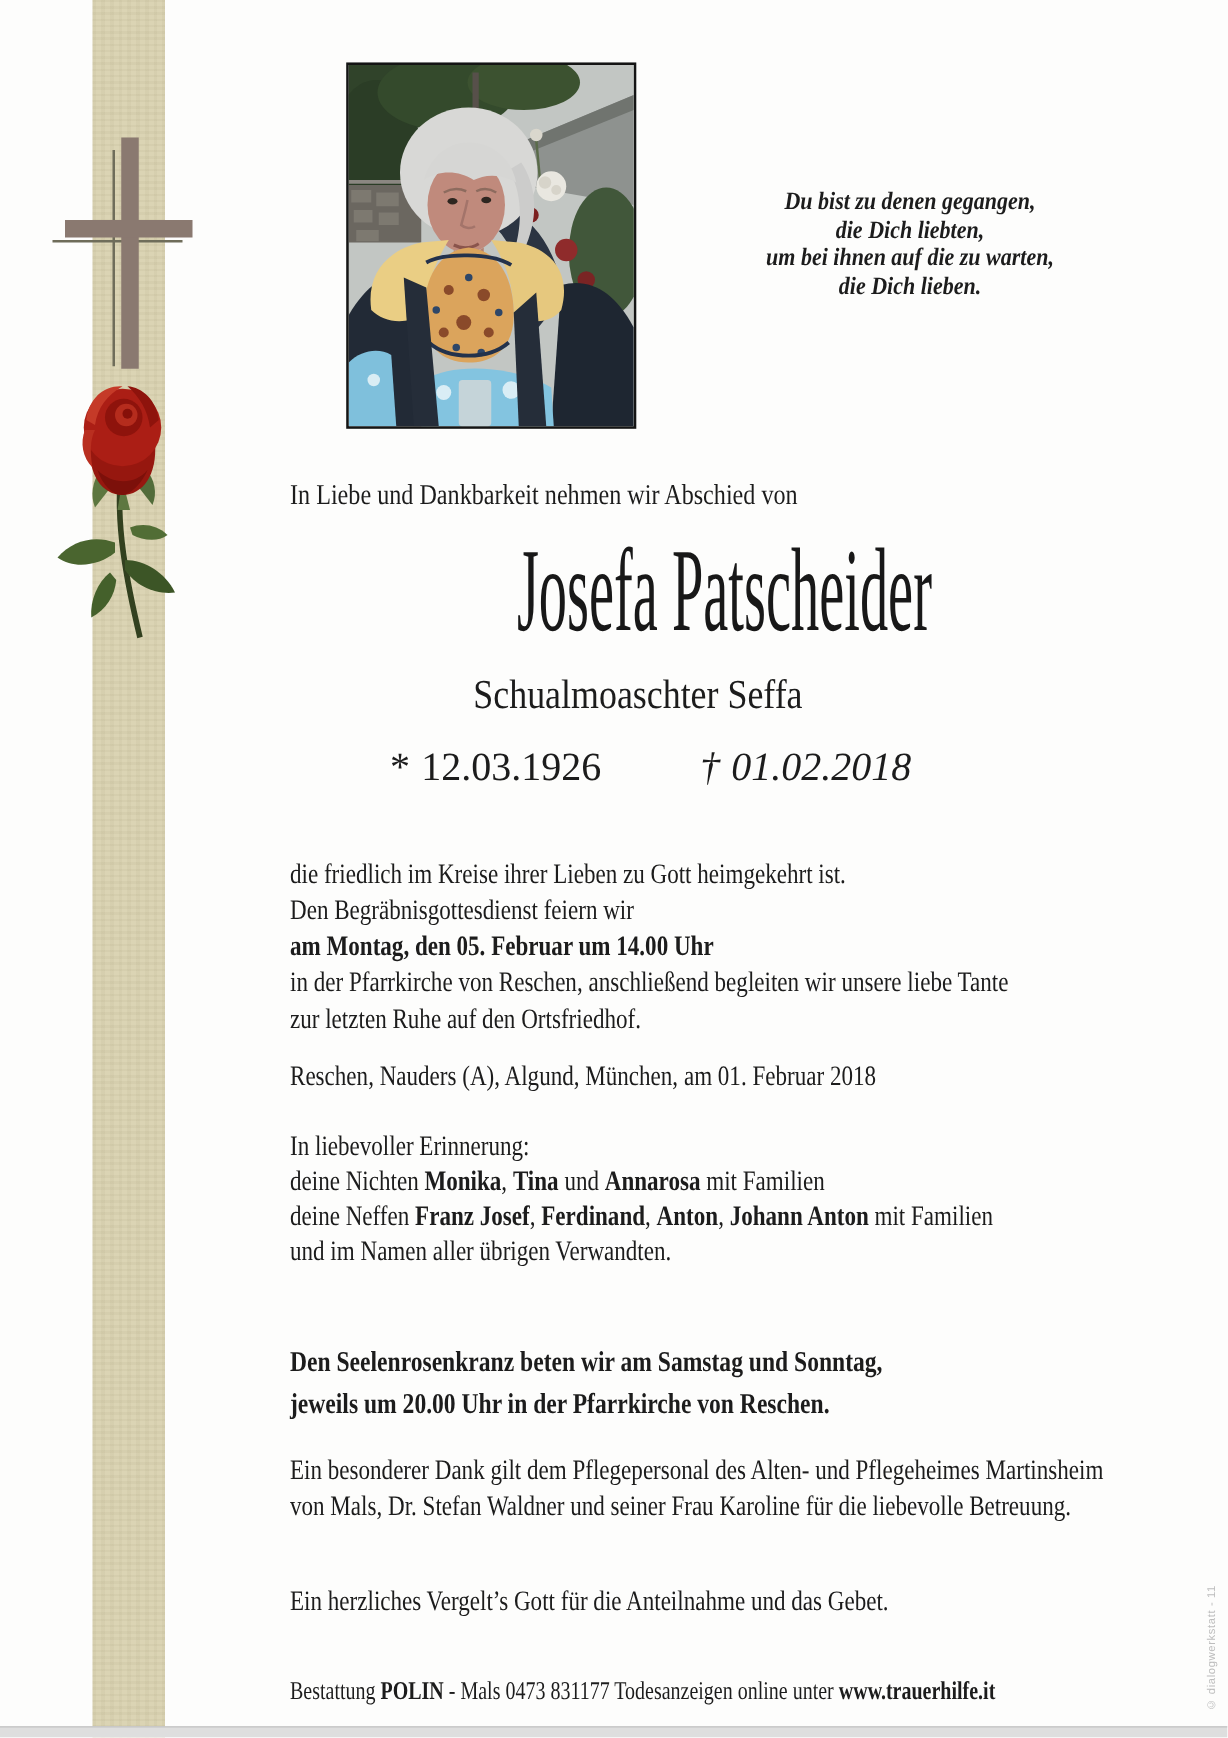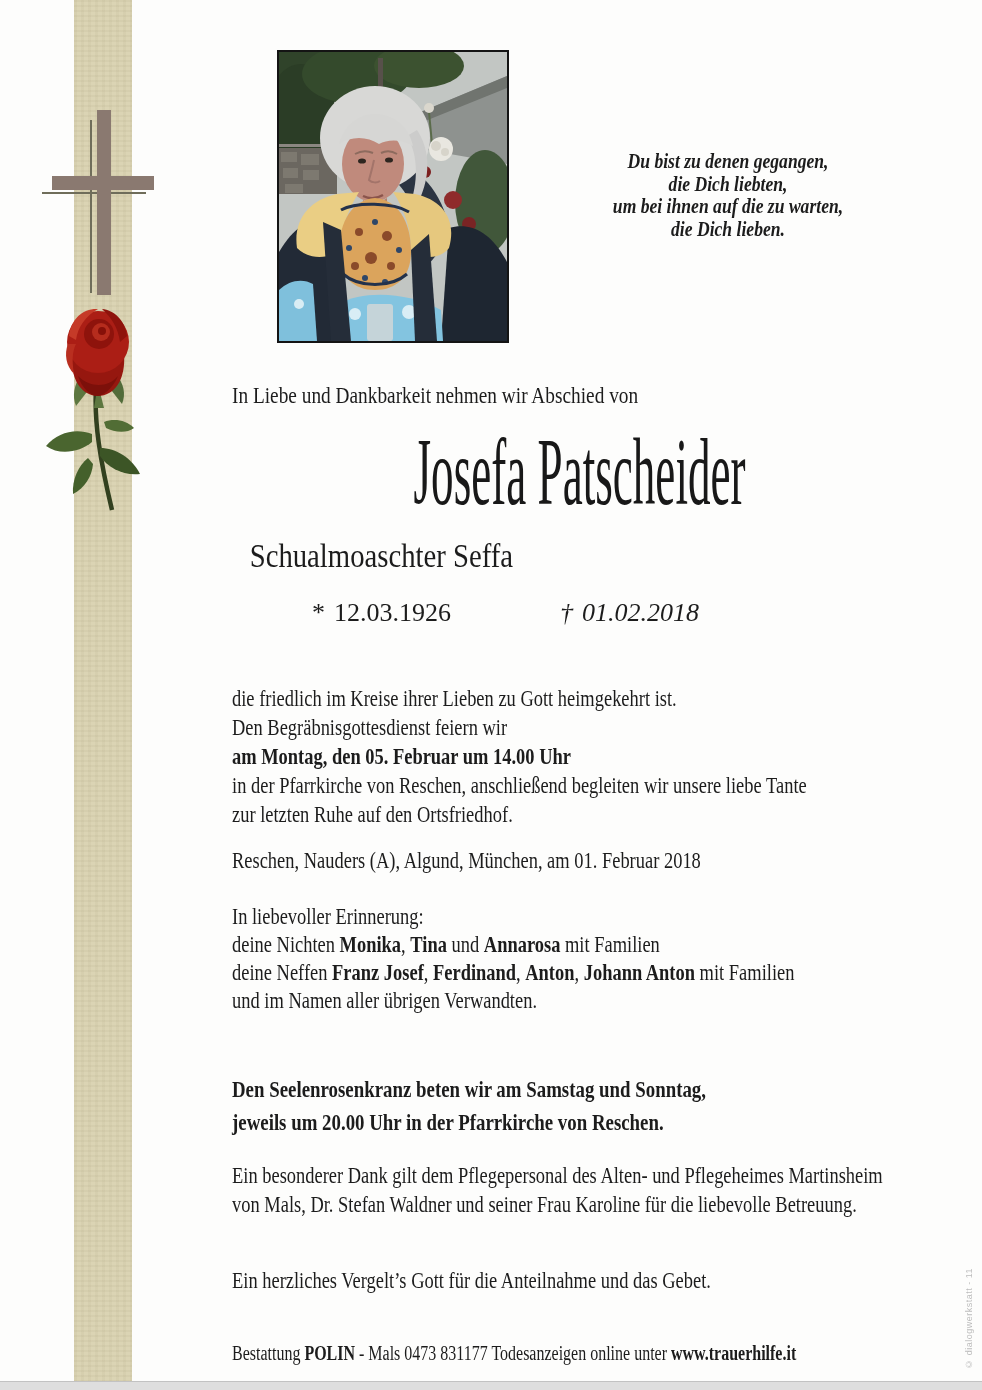--- a/index.html
+++ b/index.html
@@ -47,27 +47,27 @@
     white-space:nowrap; transform:scaleX(0.84); transform-origin:0 0;
   }
 
   .name-wrap { left:230px; top:425px; width:560px; text-align:center; z-index:5; }
   .name-wrap span {
     display:inline-block; white-space:nowrap;
     font-size:95px; line-height:95px; color:#181818;
     transform:scale(0.475,1); transform-origin:50% 0;
   }
 
-  .nick-wrap { left:230px; top:538px; width:560px; z-index:5; }
+  .nick-wrap { left:230px; top:538px; width:560px; text-align:center; z-index:5; }
   .nick-wrap span {
     display:inline-block; white-space:nowrap; font-size:33px; line-height:36px;
     transform:scale(0.87,1); transform-origin:50% 0;
   }
 
-  .dates { z-index:5; font-size:26px; line-height:30px; white-space:nowrap; }
+  .dates { z-index:5; font-size:32px; line-height:30px; white-space:nowrap; }
   .birth { left:312px; top:598px; }
   .death { left:560px; top:598px;font-style:italic; }
   .dates .sym { padding-right:9px; }
 
   .body-block { left:232px; z-index:5; font-size:22.5px; line-height:29px; }
   .cond { transform:scaleX(0.82); transform-origin:0 0; }
   .line { white-space:nowrap; }
 
   .announce { top:684px; }
   .places   { top:846px; }

